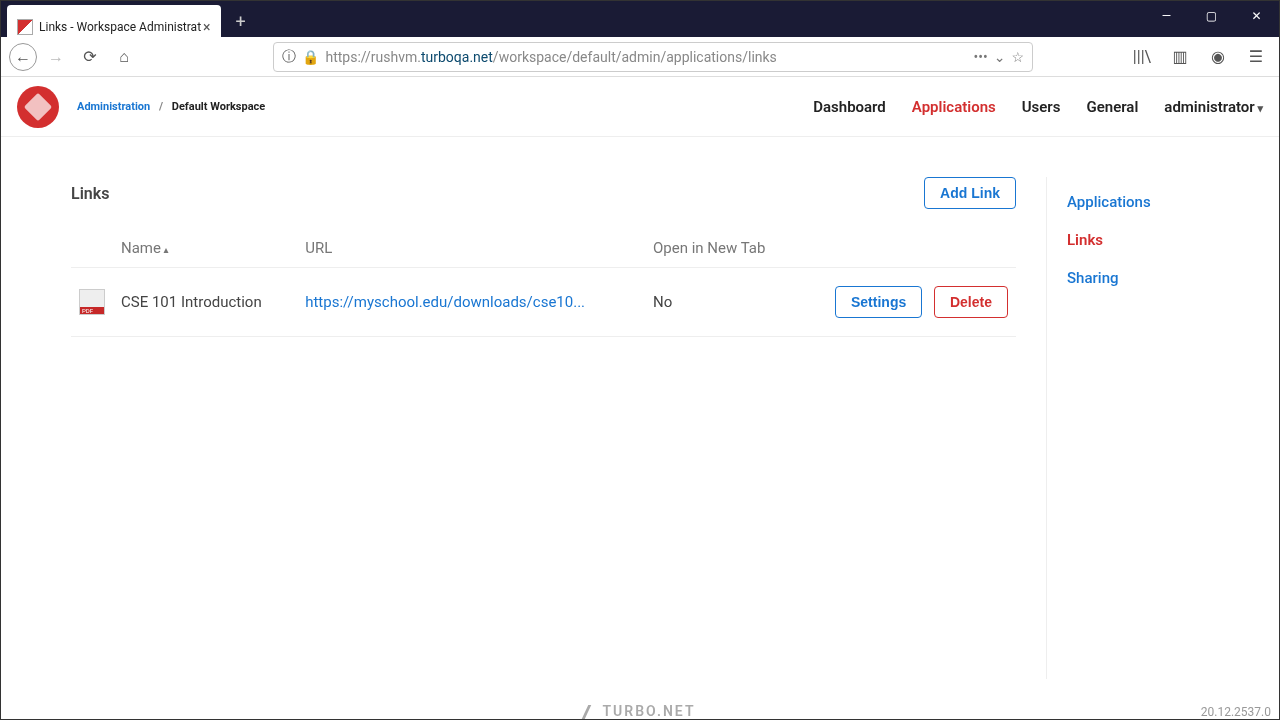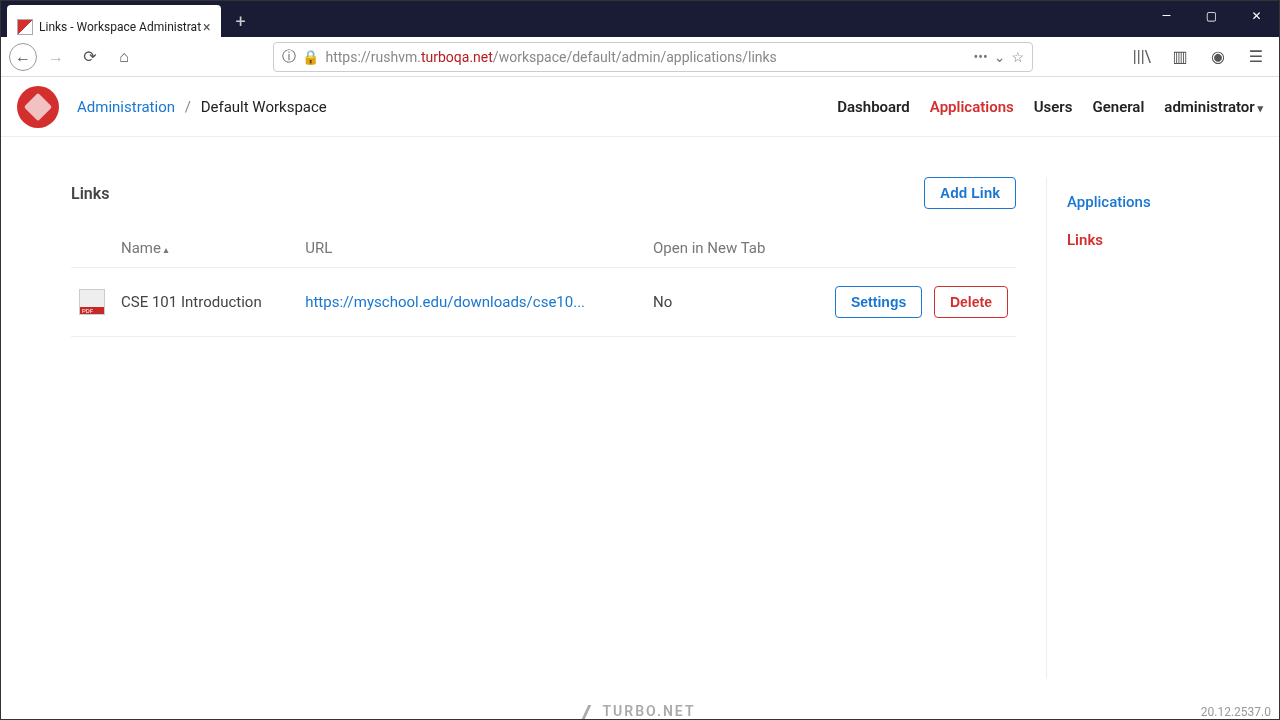--- a/index.html
+++ b/index.html
@@ -18,32 +18,32 @@
   
   
   .toolbar { height: 40px; border-bottom: 1px solid #ddd; display: flex; align-items: center; padding: 0 8px; gap: 4px; background: #fff; }
   .tbtn { width: 30px; height: 30px; display: flex; align-items: center; justify-content: center; color: #555; border-radius: 4px; font-size: 16px; }
   .tbtn.disabled { color: #bbb; }
   .tbtn.circle { border: 1px solid #999; border-radius: 50%; width: 28px; height: 28px; }
   .urlbar { flex: 1; height: 30px; border: 1px solid #ccc; border-radius: 4px; margin: 0 90px 0 130px; display: flex; align-items: center; padding: 0 8px; color: #555; font-size: 14px; gap: 6px; }
   .urlbar .lock { color: #1a9e3b; }
   .urlbar .url-text { flex: 1; white-space: nowrap; overflow: hidden; }
   .urlbar .url-text .grey { color: #888; }
-  .urlbar .url-text .dark { color: #b91c1c; }
+  .urlbar .url-text .dark { color: #0c4a6e; }
   .toolbar-right { display: flex; gap: 8px; align-items: center; }
   
   
   .app-header { height: 60px; border-bottom: 1px solid #eee; display: flex; align-items: center; padding: 0 16px; }
   .logo { width: 42px; height: 42px; background: #d32f2f; border-radius: 50%; display: flex; align-items: center; justify-content: center; margin-right: 18px; }
   .logo-inner { width: 20px; height: 20px; background: #fff; transform: rotate(45deg); opacity: 0.7; border-radius: 2px; }
-  .breadcrumb { font-size: 15px; font-weight: 400; }
+  .breadcrumb { font-size: 11px; font-weight: 700; }
   .breadcrumb a { color: #1976d2; text-decoration: none; }
   .breadcrumb .sep { color: #888; margin: 0 6px; }
   .breadcrumb .cur { color: #222; }
-  .top-nav { margin-left: auto; display: flex; gap: 20px; align-items: center; font-weight: 600; font-size: 15px; }
+  .top-nav { margin-left: auto; display: flex; gap: 26px; align-items: center; font-weight: 600; font-size: 15px; }
   .top-nav a { text-decoration: none; color: #222; }
   .top-nav a.active { color: #d32f2f; }
   .top-nav .user-drop::after { content: " ▾"; font-size: 11px; color: #555; }
   
   
   .content { flex: 1; display: flex; padding: 40px 0 0 70px; position: relative; }
   .main-col { flex: 1; max-width: 945px; }
   .page-head { display: flex; align-items: center; margin-bottom: 20px; }
   .page-head h2 { font-size: 16px; font-weight: 600; color: #444; }
   .page-head .add-btn { margin-left: auto; }
@@ -165,20 +165,21 @@
               <button class="btn btn-red">Delete</button>
             </td>
           </tr>
         </tbody>
       </table>
     </div>
 
     <div class="side-nav">
       <a href="#">Applications</a>
       <a href="#" class="active">Links</a>
+      <a href="#">Sharing</a>
     </div>
   </div>
 
   <div class="footer">
     <span class="fslash"></span>
     <span>TURBO.NET</span>
     <span class="ver">20.12.2537.0</span>
   </div>
 </div>
 

